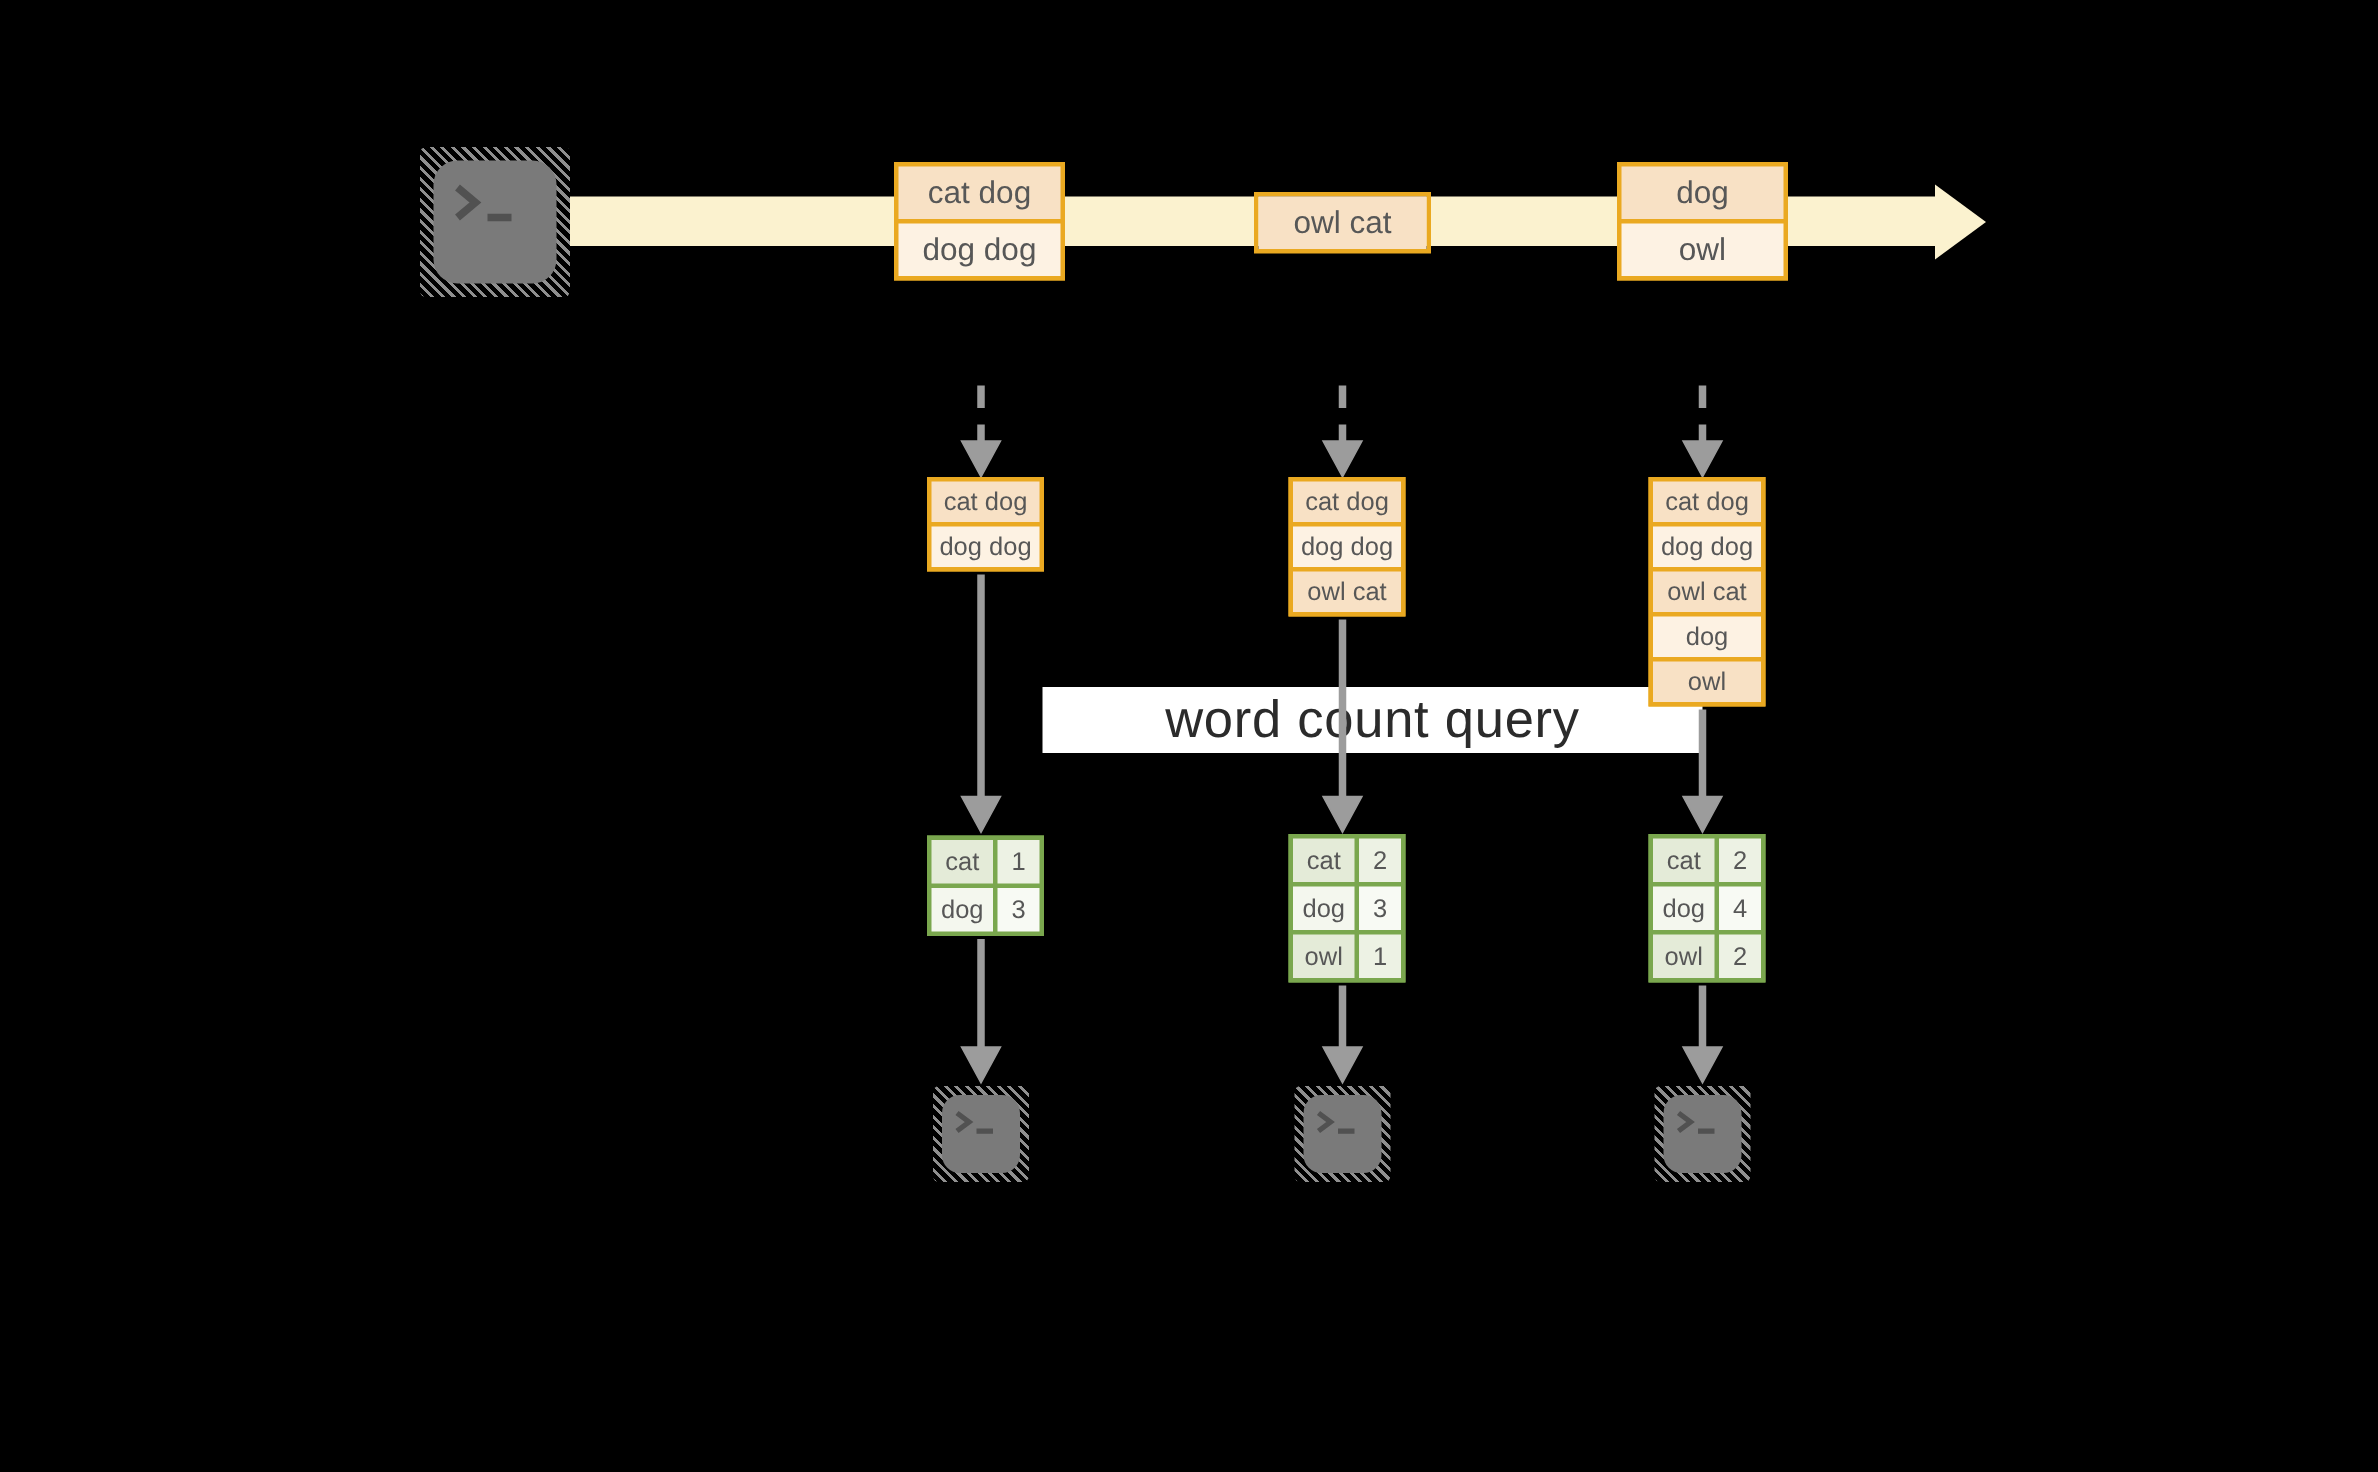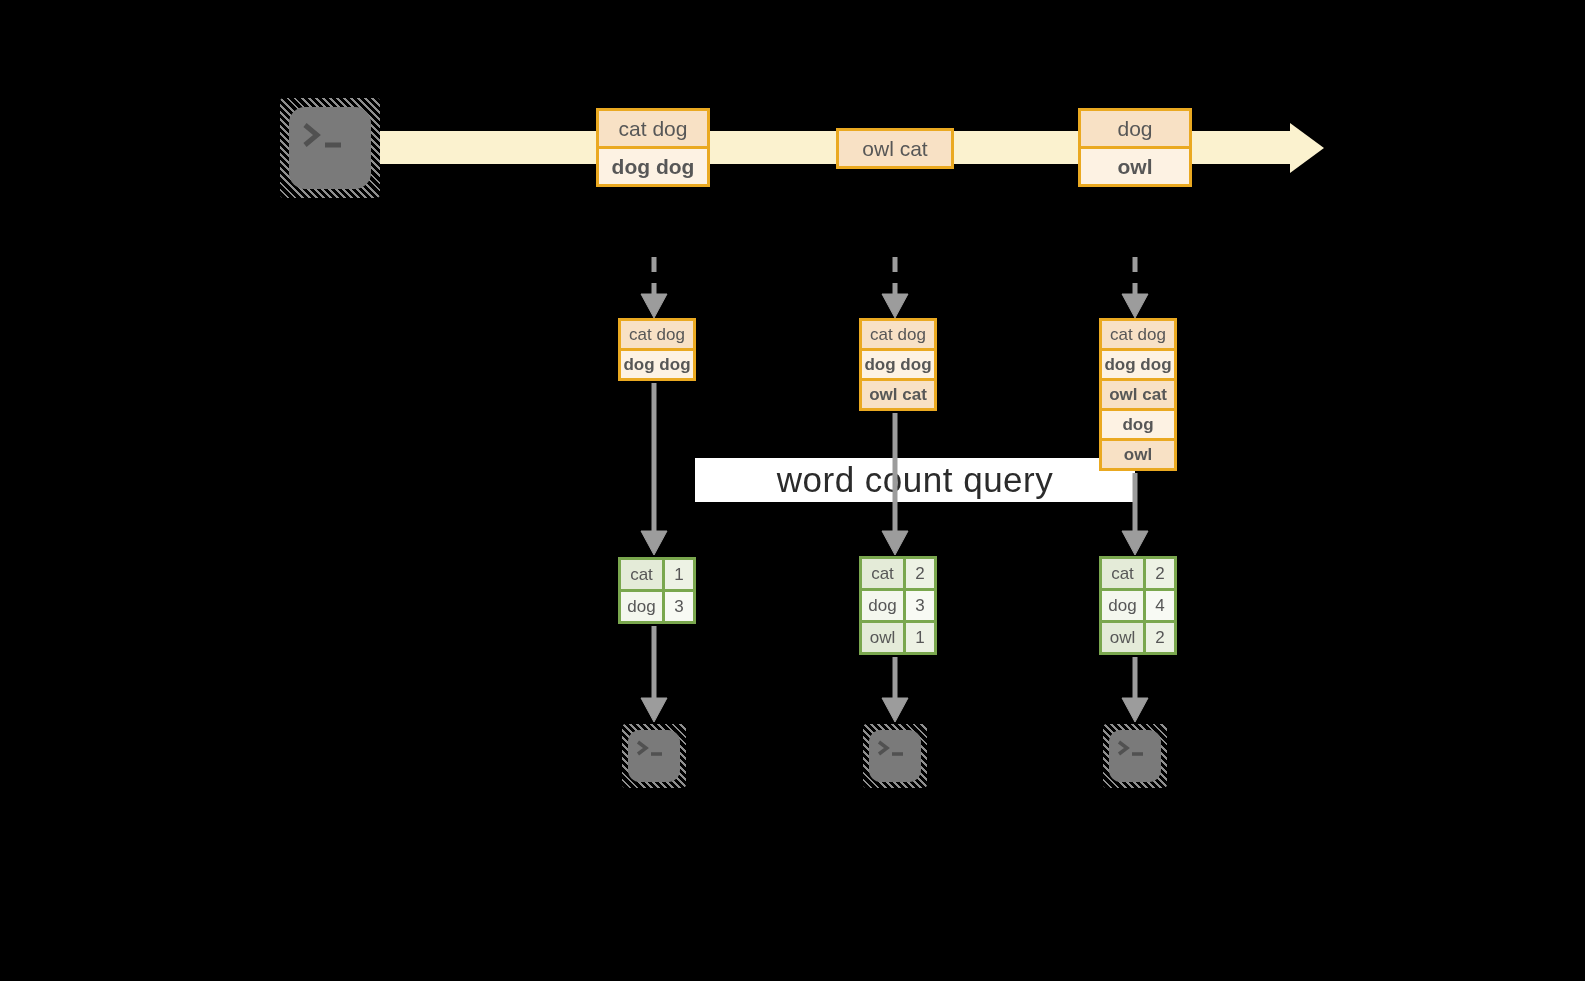--- a/index.html
+++ b/index.html
@@ -7,21 +7,21 @@
     position:relative;width:1585px;height:981px;background:#000000;
     font-family:"Liberation Sans", sans-serif;overflow:hidden;
   }
   
   .band{position:absolute;left:372px;top:131px;width:918px;height:33px;background:#fbf2cf;z-index:1;}
   .band-head{position:absolute;left:1290px;top:123px;width:0;height:0;z-index:1;
     border-left:34px solid #fbf2cf;border-top:25px solid transparent;border-bottom:25px solid transparent;}
   
   .obox{position:absolute;border:3px solid #eaa921;z-index:3;background:#eaa921;}
   .orow{display:flex;align-items:center;justify-content:center;color:#575757;}
-  .orow + .orow{margin-top:3px;font-weight:bold;}
+  .orow + .orow{margin-top:3px;}
   .trow{height:35px;font-size:21px;}
   .srow{height:27px;font-size:17px;}
   .peach{background:#f8e1c5;}
   .cream{background:#fdf2e3;}
   
   .qband{position:absolute;left:695px;top:458px;width:440px;height:44px;background:#ffffff;z-index:1;
     display:flex;align-items:center;justify-content:center;}
   .qlabel{font-size:35px;font-weight:300;color:#2b2b2b;letter-spacing:.5px;}
   
   .gtable{position:absolute;width:72px;border:3px solid #7aa74e;background:#7aa74e;z-index:3;}

